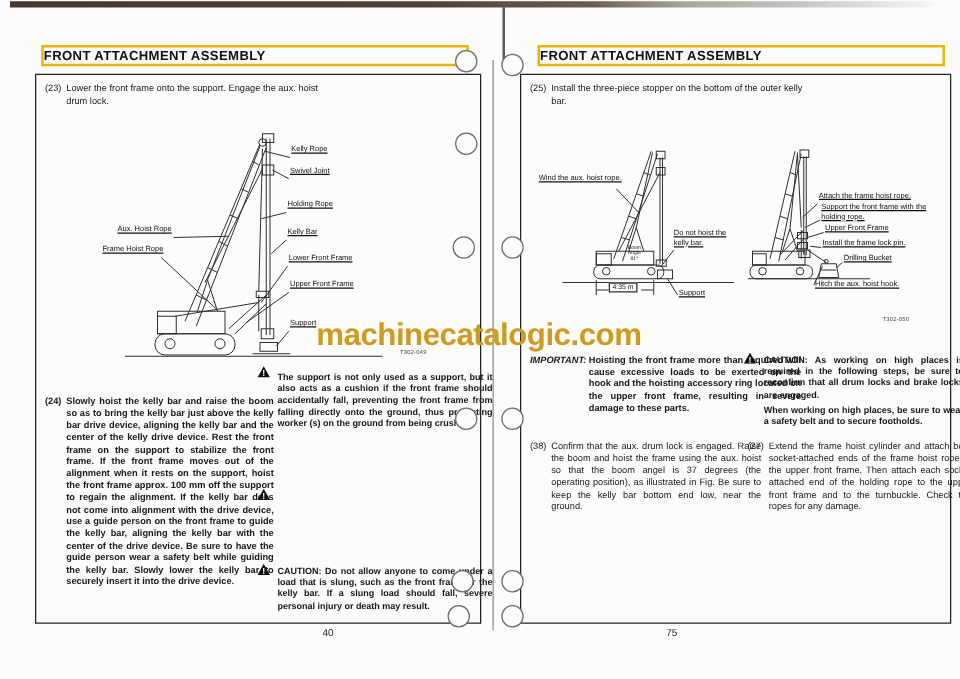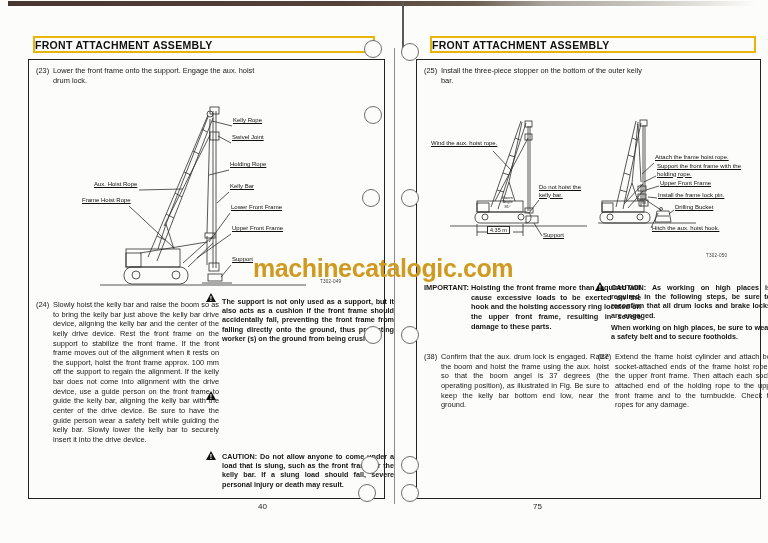--- a/index.html
+++ b/index.html
@@ -14,21 +14,21 @@
   .page-box{position:absolute;border:1.6px solid #222;}
   .hdr-box{position:absolute;border:2px solid #eab308;display:flex;align-items:center;justify-content:flex-start;
     font-weight:bold;font-size:10.5px;letter-spacing:.3px;color:#111;}
 
   .body-text{font-size:7.4px;line-height:1.3;text-align:justify;color:#181818;}
   .step{position:absolute;padding-left:17px;}
   .step .num{position:absolute;left:0;top:0;}
   .plain{text-align:left;}
 
   .important{position:absolute;padding-left:47px;font-weight:bold;}
-  .important .ilabel{position:absolute;left:0;top:0;}
+  .important .ilabel{position:absolute;left:0;top:0;font-style:italic;}
 
   .caution{position:absolute;padding-left:13px;font-weight:bold;font-size:7.2px;line-height:1.28;text-align:justify;}
   .caution .tri{position:absolute;left:-3px;top:-1px;}
   .caution .p2{margin-top:3px;display:block;}
 
   .diagram{position:absolute;}
   .diagram svg{position:absolute;left:0;top:0;}
   .diagram svg line,.diagram svg path,.diagram svg rect,.diagram svg circle{stroke:#2e2e2e;stroke-width:.8;fill:none;}
   .dlabel{position:absolute;font-size:6px;color:#101010;text-decoration:underline;text-underline-offset:1px;white-space:nowrap;line-height:1.25;}
   .dlabel.wrap{white-space:normal;}
@@ -97,21 +97,21 @@
       <span class="dlabel" style="left:150px;top:78px;">Kelly Bar</span>
       <span class="dlabel" style="left:151px;top:99px;">Lower Front Frame</span>
       <span class="dlabel" style="left:152px;top:120px;">Upper Front Frame</span>
       <span class="dlabel" style="left:152px;top:151px;">Support</span>
       <span class="dlabel" style="left:14px;top:76px;">Aux. Hoist Rope</span>
       <span class="dlabel" style="left:2px;top:92px;">Frame Hoist Rope</span>
     </div>
 
     <span class="fig-num" style="left:320px;top:279px;">T302-049</span>
 
-    <div class="step body-text" style="left:36px;top:300px;width:166px;">
+    <div class="step body-text" style="left:36px;top:316px;width:166px;font-weight:bold;">
       <span class="num">(24)</span>
       <span>Slowly hoist the kelly bar and raise the boom so as to bring the kelly bar just above the kelly bar drive device, aligning the kelly bar and the center of the kelly drive device. Rest the front frame on the support to stabilize the front frame. If the front frame moves out of the alignment when it rests on the support, hoist the front frame approx. 100 mm off the support to regain the alignment. If the kelly bar does not come into alignment with the drive device, use a guide person on the front frame to guide the kelly bar, aligning the kelly bar with the center of the drive device. Be sure to have the guide person wear a safety belt while guiding the kelly bar. Slowly lower the kelly bar to securely insert it into the drive device.</span>
     </div>
 
     <div class="caution" style="left:209px;top:294px;width:172px;">
       <span class="tri">
         <svg width="10" height="9" viewBox="0 0 10 9">
             <path d="M5 0 L10 9 L0 9 Z" fill="#111" stroke="none"></path>
             <text x="5" y="8" font-size="7" fill="#fff" text-anchor="middle" font-family="Liberation Sans,sans-serif" font-weight="bold">!</text>
           </svg>

